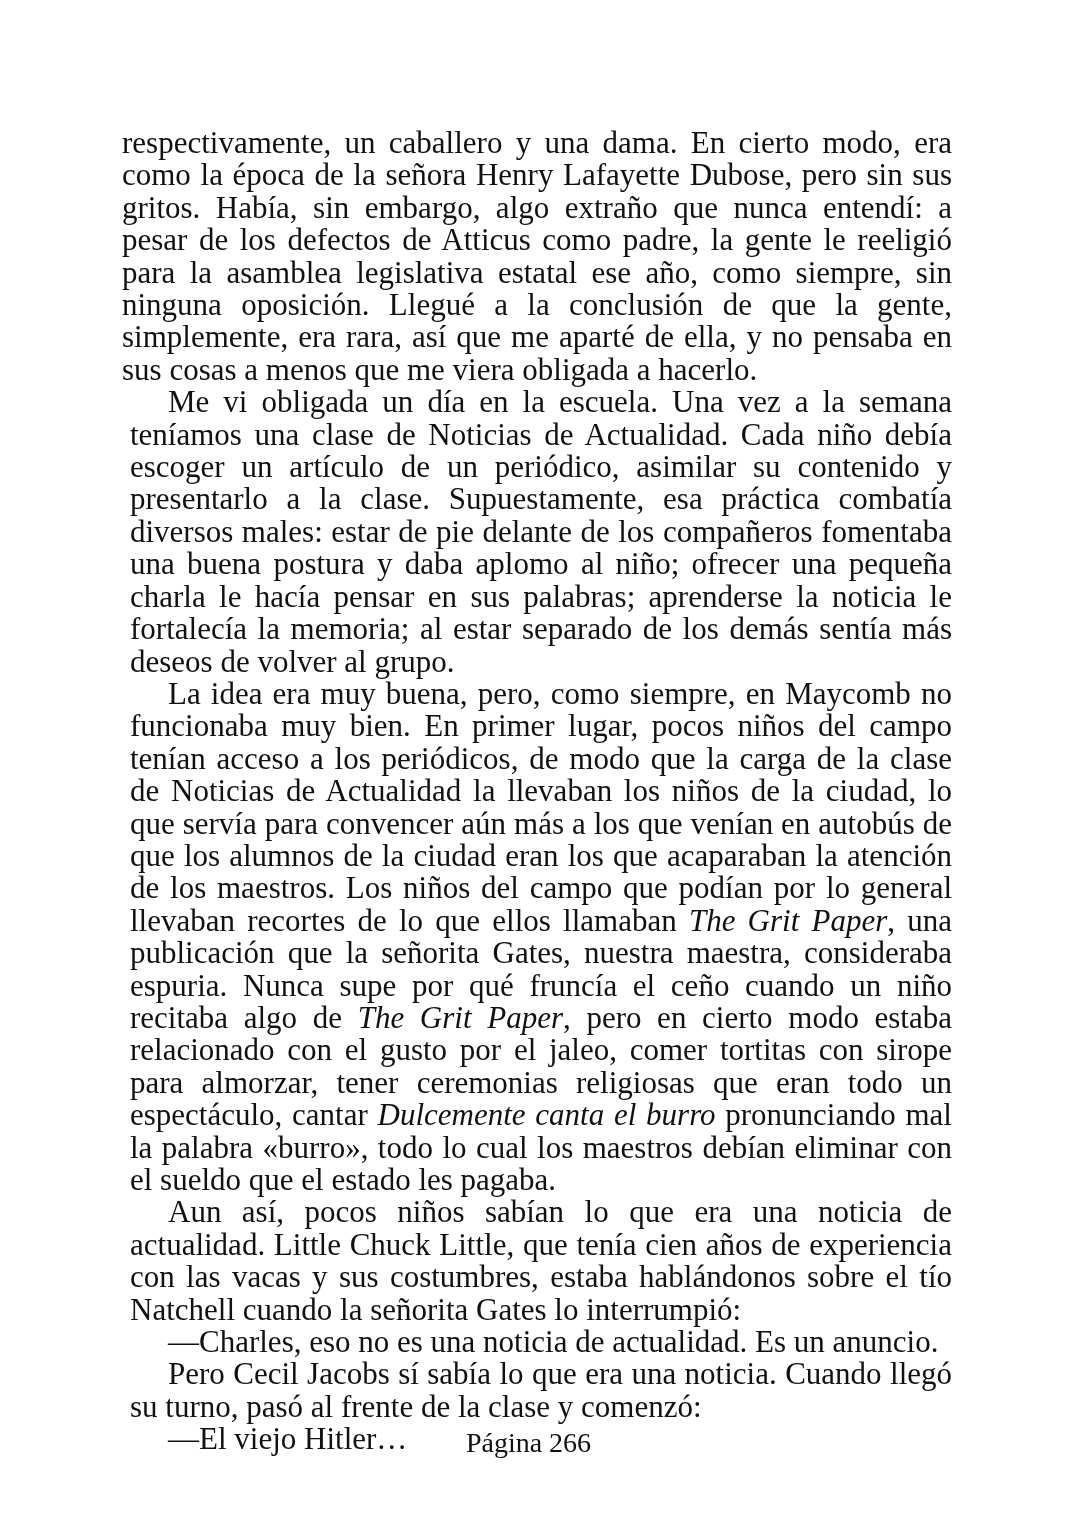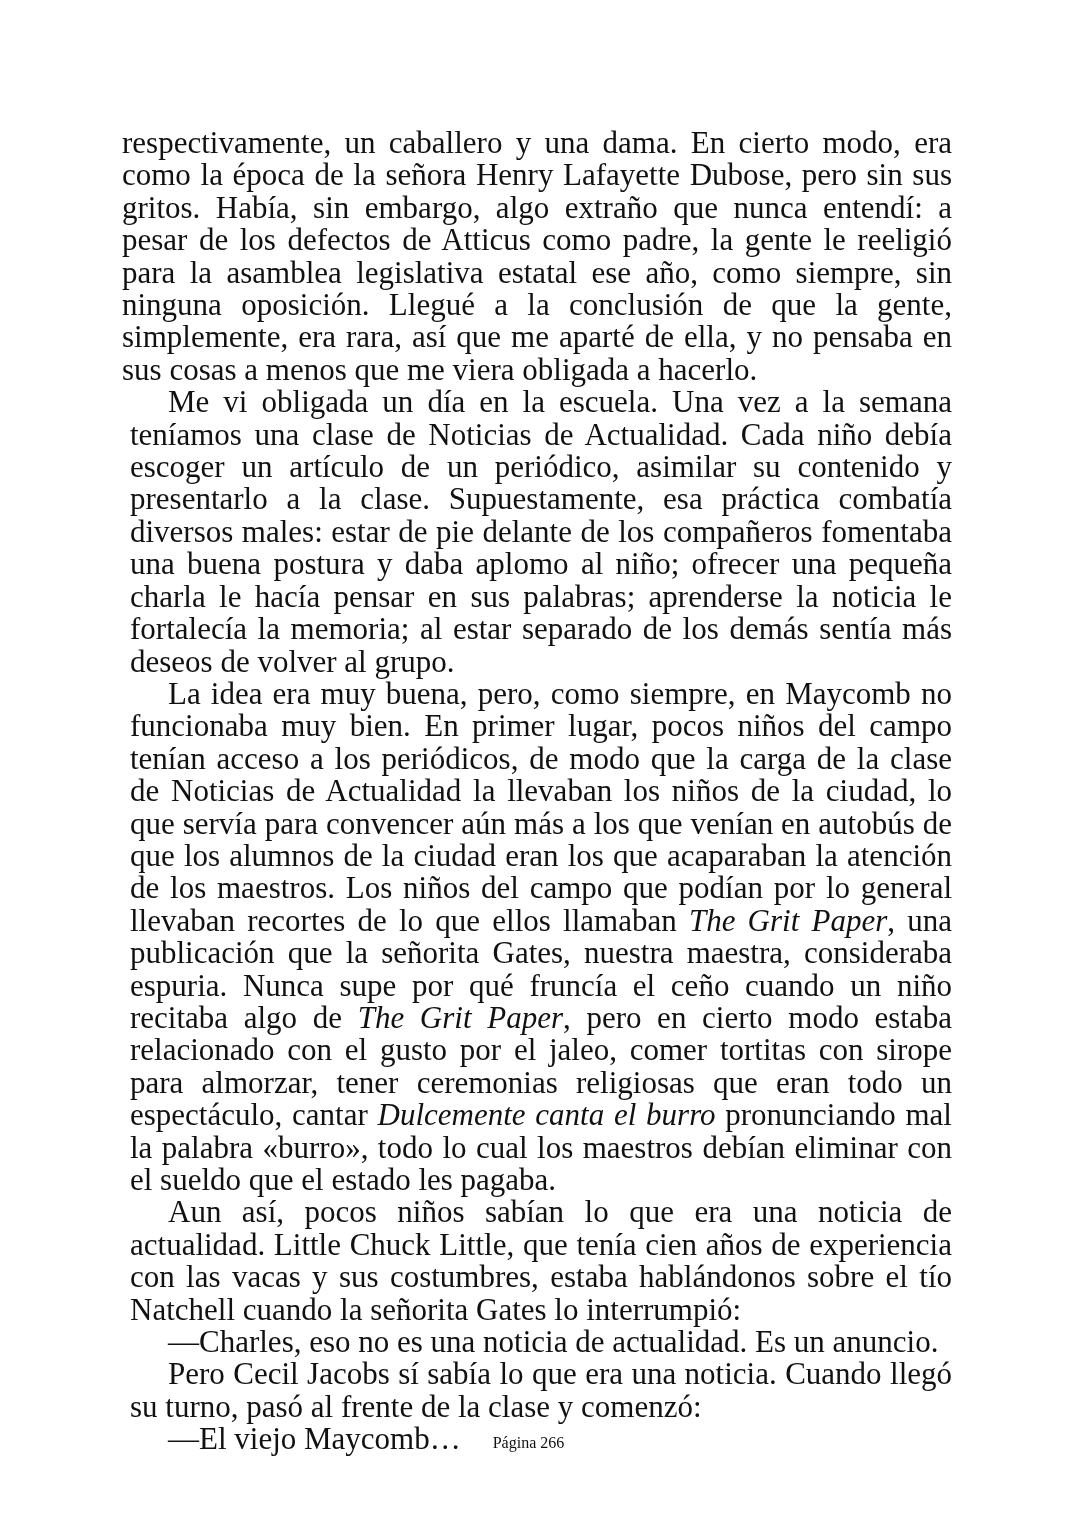--- a/index.html
+++ b/index.html
@@ -36,31 +36,31 @@
     margin-left: 8px;
   }
   .text-block em {
   }
   .footer {
     position: absolute;
     left: 0;
     top: 1428px;
     width: 1057px;
     text-align: center;
-    font-size: 16px;
+    font-size: 28px;
     line-height: 30px;
   }
 </style>
 </head>
 <body>
 
 <div class="page">
   <div class="text-block" id="paragraphs">
       <p><span>respectivamente, un caballero y una dama. En cierto modo, era como la época de la señora Henry Lafayette Dubose, pero sin sus gritos. Había, sin embargo, algo extraño que nunca entendí: a pesar de los defectos de Atticus como padre, la gente le reeligió para la asamblea legislativa estatal ese año, como siempre, sin ninguna oposición. Llegué a la conclusión de que la gente, simplemente, era rara, así que me aparté de ella, y no pensaba en sus cosas a menos que me viera obligada a hacerlo.</span></p>
       <p class="indent"><span>Me vi obligada un día en la escuela. Una vez a la semana teníamos una clase de Noticias de Actualidad. Cada niño debía escoger un artículo de un periódico, asimilar su contenido y presentarlo a la clase. Supuestamente, esa práctica combatía diversos males: estar de pie delante de los compañeros fomentaba una buena postura y daba aplomo al niño; ofrecer una pequeña charla le hacía pensar en sus palabras; aprenderse la noticia le fortalecía la memoria; al estar separado de los demás sentía más deseos de volver al grupo.</span></p>
       <p class="indent"><span>La idea era muy buena, pero, como siempre, en Maycomb no funcionaba muy bien. En primer lugar, pocos niños del campo tenían acceso a los periódicos, de modo que la carga de la clase de Noticias de Actualidad la llevaban los niños de la ciudad, lo que servía para convencer aún más a los que venían en autobús de que los alumnos de la ciudad eran los que acaparaban la atención de los maestros. Los niños del campo que podían por lo general llevaban recortes de lo que ellos llamaban </span><em>The Grit Paper</em><span>, una publicación que la señorita Gates, nuestra maestra, consideraba espuria. Nunca supe por qué fruncía el ceño cuando un niño recitaba algo de </span><em>The Grit Paper</em><span>, pero en cierto modo estaba relacionado con el gusto por el jaleo, comer tortitas con sirope para almorzar, tener ceremonias religiosas que eran todo un espectáculo, cantar </span><em>Dulcemente canta el burro</em><span> pronunciando mal la palabra «burro», todo lo cual los maestros debían eliminar con el sueldo que el estado les pagaba.</span></p>
       <p class="indent"><span>Aun así, pocos niños sabían lo que era una noticia de actualidad. Little Chuck Little, que tenía cien años de experiencia con las vacas y sus costumbres, estaba hablándonos sobre el tío Natchell cuando la señorita Gates lo interrumpió:</span></p>
       <p class="indent"><span>—Charles, eso no es una noticia de actualidad. Es un anuncio.</span></p>
       <p class="indent"><span>Pero Cecil Jacobs sí sabía lo que era una noticia. Cuando llegó su turno, pasó al frente de la clase y comenzó:</span></p>
-      <p class="indent"><span>—El viejo Maycomb…</span></p>
+      <p class="indent"><span>—El viejo Hitler…</span></p>
     </div>
   <div class="footer">Página 266</div>
 </div>
 
 </body></html>

